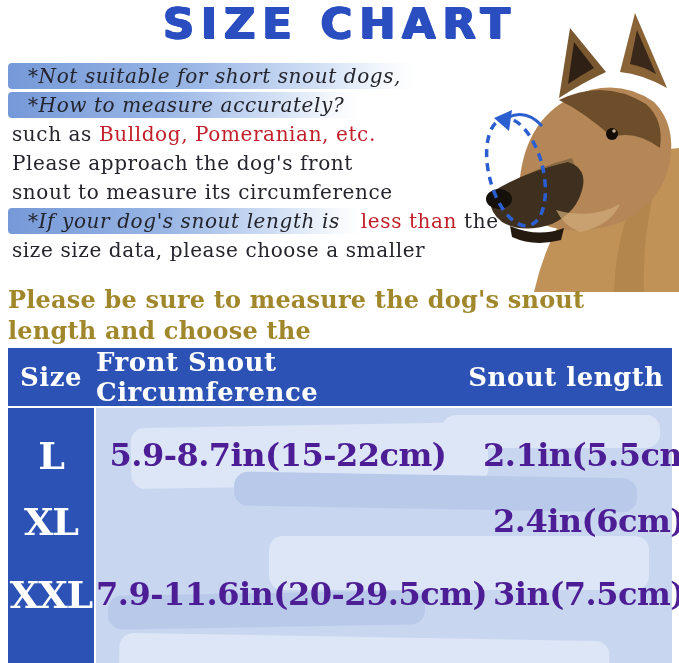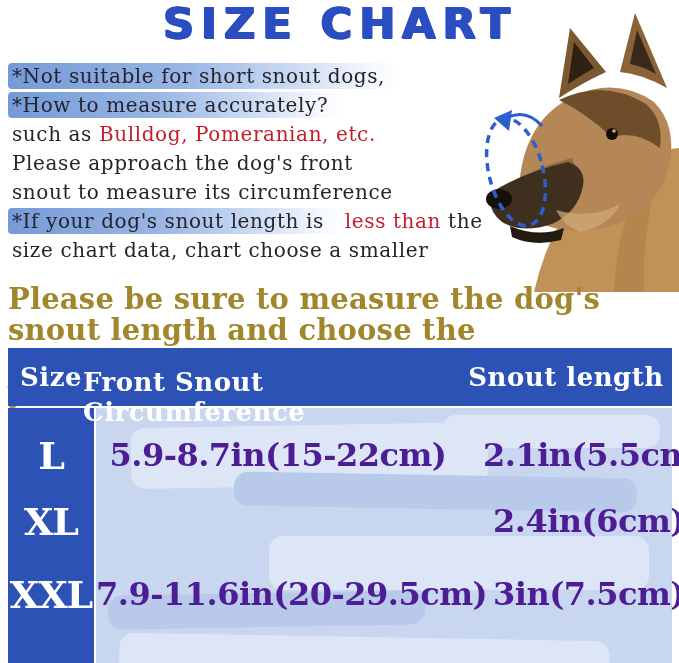--- a/index.html
+++ b/index.html
@@ -31,45 +31,45 @@
   .note-line{white-space:nowrap;}
   .seg-red{color:#c21f2a;}
   .seg-highlight{
     background:linear-gradient(90deg,
       rgba(110,148,214,0.95) 0%,
       rgba(135,169,224,0.85) 45%,
       rgba(168,195,236,0.55) 75%,
       rgba(190,210,240,0.18) 92%,
       rgba(190,210,240,0) 100%);
     border-radius:4px;
-    padding:1px 14px 1px 4px;margin-left:-4px;
+    padding:1px 14px 1px 20px;margin-left:-4px;font-style:italic;
   }
 
   
   .reminder{
     position:absolute;left:8px;top:284px;width:668px;
-    color:#a0872b;font-weight:700;font-size:29px;line-height:31px;
+    color:#a0872b;font-weight:700;font-size:24px;line-height:31px;
     letter-spacing:0.2px;
   }
 
   
   .size-table{position:absolute;left:8px;top:348px;width:664px;height:397px;}
   .thead-bar{position:absolute;left:0;right:0;top:0;height:58px;background:#2b52b4;}
   .col-size-body{position:absolute;left:0;top:60px;bottom:0;width:86px;background:#2b52b4;}
   .tbody-bg{position:absolute;left:88px;right:0;top:60px;bottom:0;background:#c9d6ef;overflow:hidden;}
   .brush{position:absolute;border-radius:14px;}
   .brush.light{background:#dde6f7;}
   .brush.mid{background:#b9c9ea;}
 
   .th{
     position:absolute;top:0;height:58px;display:flex;align-items:center;justify-content:center;
     color:#ffffff;font-weight:700;font-size:26px;letter-spacing:0.5px;
   }
   .th-size{left:0;width:86px;}
-  .th-circ{left:75px;width:364px;margin-top:20px;}
+  .th-circ{left:88px;width:364px;}
   .th-len{left:452px;width:212px;}
 
   .row-label{
     position:absolute;left:0;width:86px;text-align:center;
     color:#ffffff;font-weight:700;font-size:38px;letter-spacing:-1px;
     transform:translateY(-50%);
   }
   .cell{
     position:absolute;text-align:center;transform:translateY(-50%);
     color:#4c1d95;font-weight:700;font-size:32px;letter-spacing:-0.5px;
@@ -129,21 +129,21 @@
   <div class="note-line">
     <span>Please approach the dog's front</span>
   </div>
   <div class="note-line">
     <span>snout to measure its circumference</span>
   </div>
   <div class="note-line">
     <span class="seg-highlight">*If your dog's snout length is </span><span class="seg-red">less than</span><span> the</span>
   </div>
   <div class="note-line">
-    <span>size chart data, chart choose a smaller</span>
+    <span>size size data, please choose a smaller</span>
   </div>
 </div>
 
 <div class="reminder">
   <div>Please be sure to measure the dog's snout length and choose the</div>
   <div>right size before purchasing. Thank you!</div>
 </div>
 
 <div class="size-table">
   <div class="thead-bar"></div>

